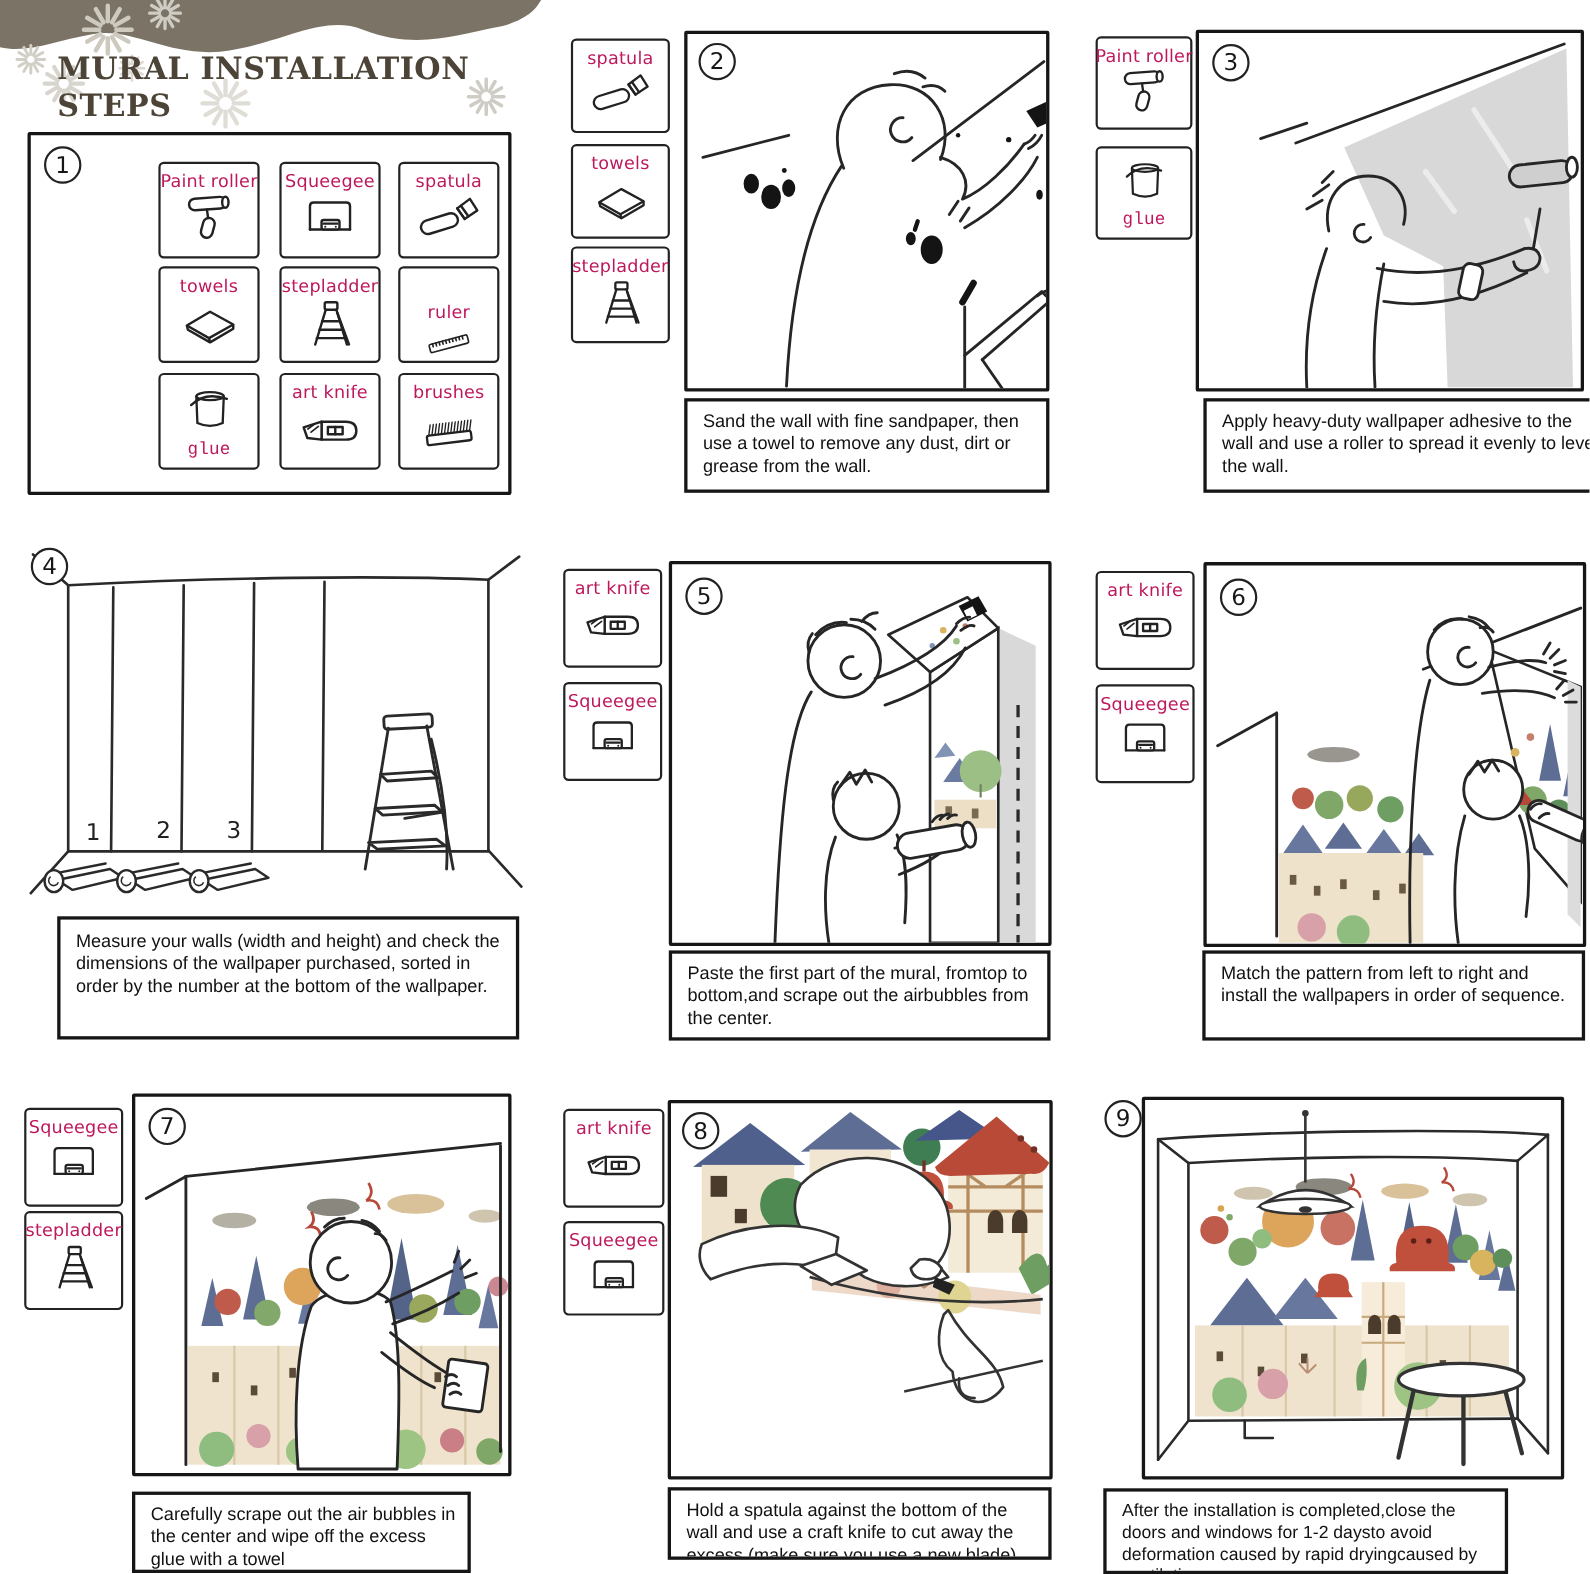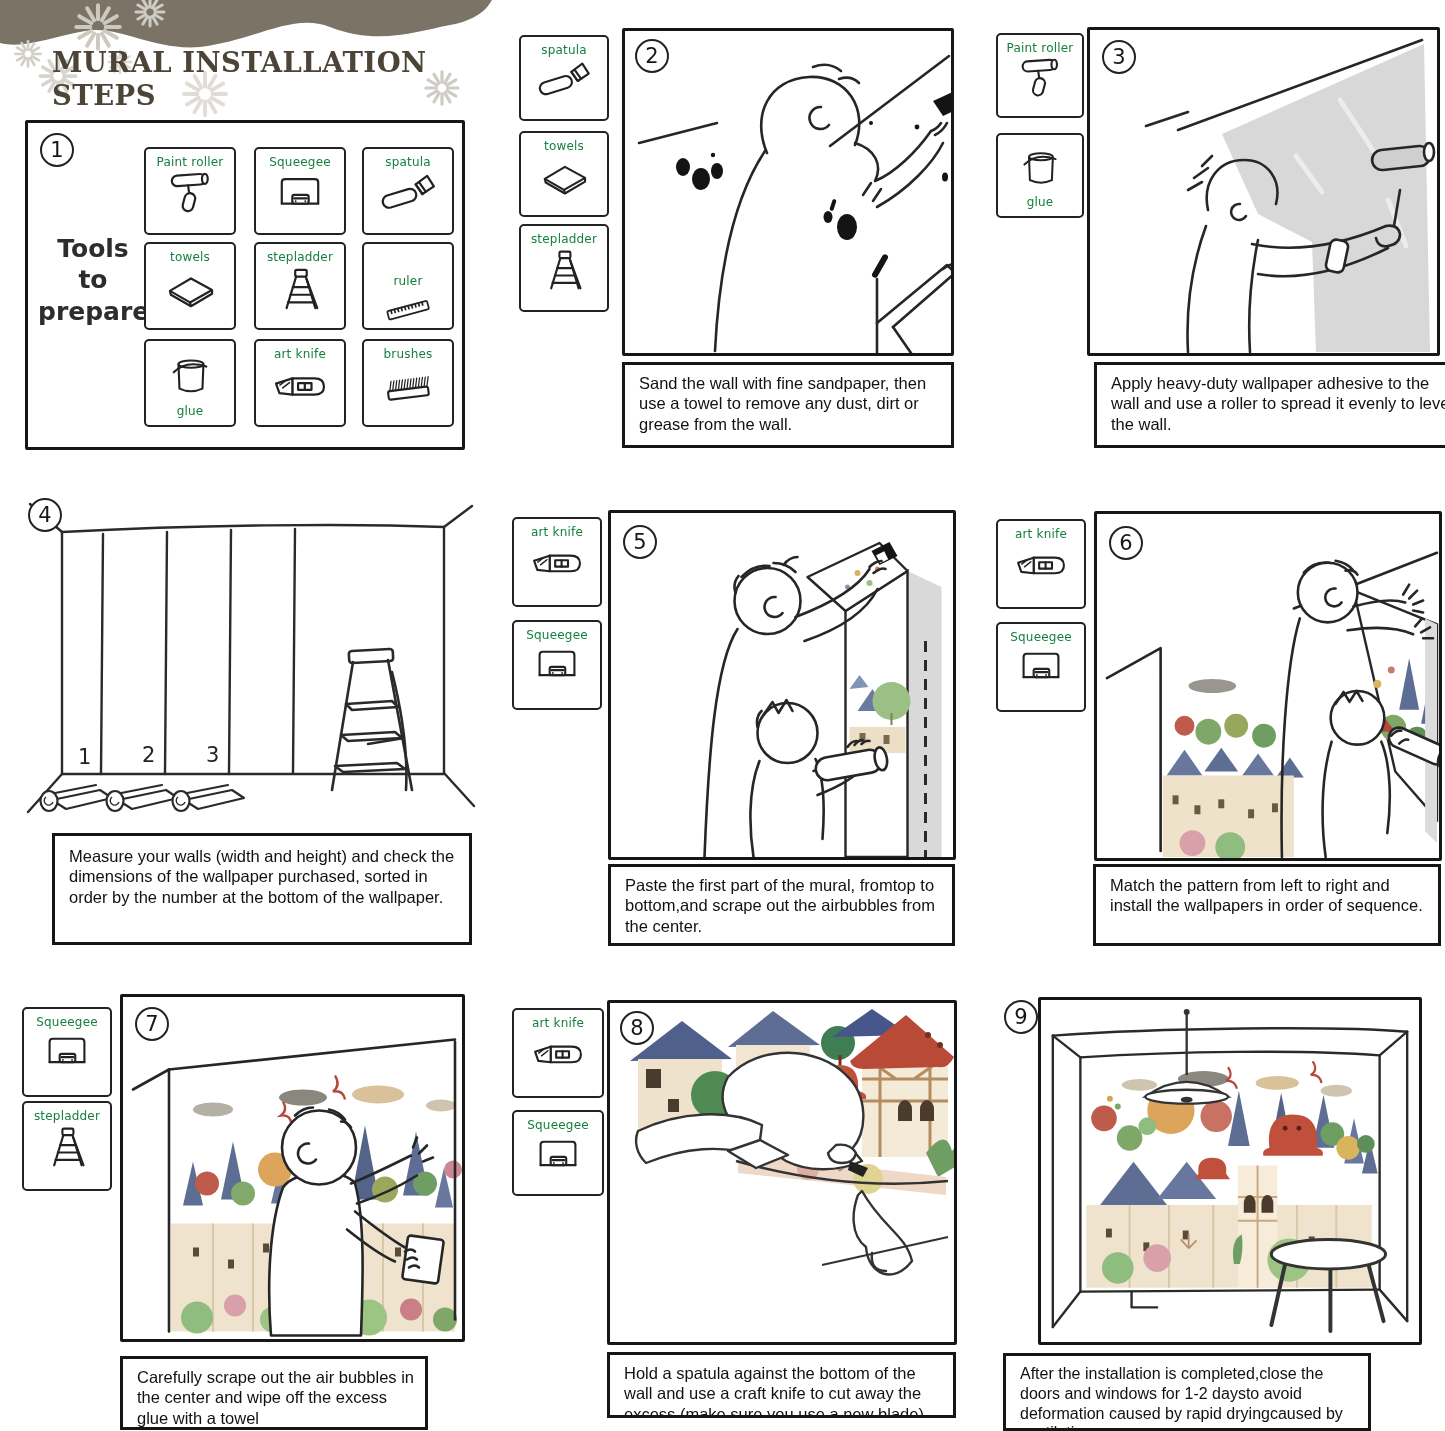--- a/index.html
+++ b/index.html
@@ -8,22 +8,22 @@
   .abs { position:absolute; }
   .bigbox { position:absolute; border:3px solid #161616; background:#fff; border-radius:2px; }
   .cap { position:absolute; border:3px solid #161616; background:#fff;
          font-family:"Liberation Sans",sans-serif; font-size:16.5px; line-height:1.24;
          color:#111; padding:8px 8px 4px 14px; overflow:hidden; }
   .num { position:absolute; width:34px; height:34px; border:2.5px solid #222; border-radius:50%;
          background:#fff; display:flex; align-items:center; justify-content:center;
          font-size:21px; color:#161616; z-index:6; }
   .card { position:absolute; border:2.5px solid #222; border-radius:5px; background:#fff;
           display:flex; flex-direction:column; align-items:center; gap:2px; padding-top:6px; z-index:4; }
-  .card.rev { flex-direction:column-reverse; padding-top:2px; padding-bottom:7px; }
-  .card .lbl { font-size:12px; color:#15803d; letter-spacing:.2px; white-space:nowrap; }
+  .card.rev { flex-direction:column-reverse; padding-top:2px; padding-bottom:7px;font-family:Liberation Mono, monospace; }
+  .card .lbl { font-size:16px; color:#be185d; letter-spacing:.2px; white-space:nowrap; }
   .illus { position:absolute; left:0; top:0; width:100%; height:100%; }
   .page-title { position:absolute; left:52px; top:46px; width:410px;
                 font-family:"DejaVu Serif",serif; font-weight:bold; font-size:28px;
                 letter-spacing:.5px; color:#4b4437; transform:scaleX(.98); transform-origin:left; z-index:3; }
   .tools-title { position:absolute; left:10px; top:110px; width:110px; text-align:center;
                  font-size:25px; font-weight:bold; color:#2d2d2d; line-height:1.25; }
 </style>
 </head>
 <body>
 
@@ -106,25 +106,20 @@
     <use href="#burst" transform="translate(205,94) scale(1.5)" stroke="#e0ddd7" stroke-width="2.6"></use>
     <use href="#burst" transform="translate(120,62) scale(.8)" stroke="#dbd8d2" stroke-width="3"></use>
     <use href="#burst" transform="translate(442,88) scale(1.15)" stroke="#cfccc6" stroke-width="2.8"></use>
   </g>
 </svg>
 
 <div class="page-title">MURAL INSTALLATION STEPS</div>
 
 <div class="bigbox" style="left:25px;top:120px;width:440px;height:330px">
   <div class="num" style="left:12px;top:10px">1</div>
-  <div class="tools-title">
-    <div>Tools</div>
-    <div>to</div>
-    <div>prepare</div>
-  </div>
 
   <div class="card" style="left:116px;top:24px;width:92px;height:88px">
     <span class="lbl">Paint roller</span>
     <svg width="58" height="46" viewBox="0 0 60 48">
         <use href="#i-paint-roller"></use>
       </svg>
   </div>
   <div class="card" style="left:226px;top:24px;width:92px;height:88px">
     <span class="lbl">Squeegee</span>
     <svg width="58" height="46" viewBox="0 0 60 48">

